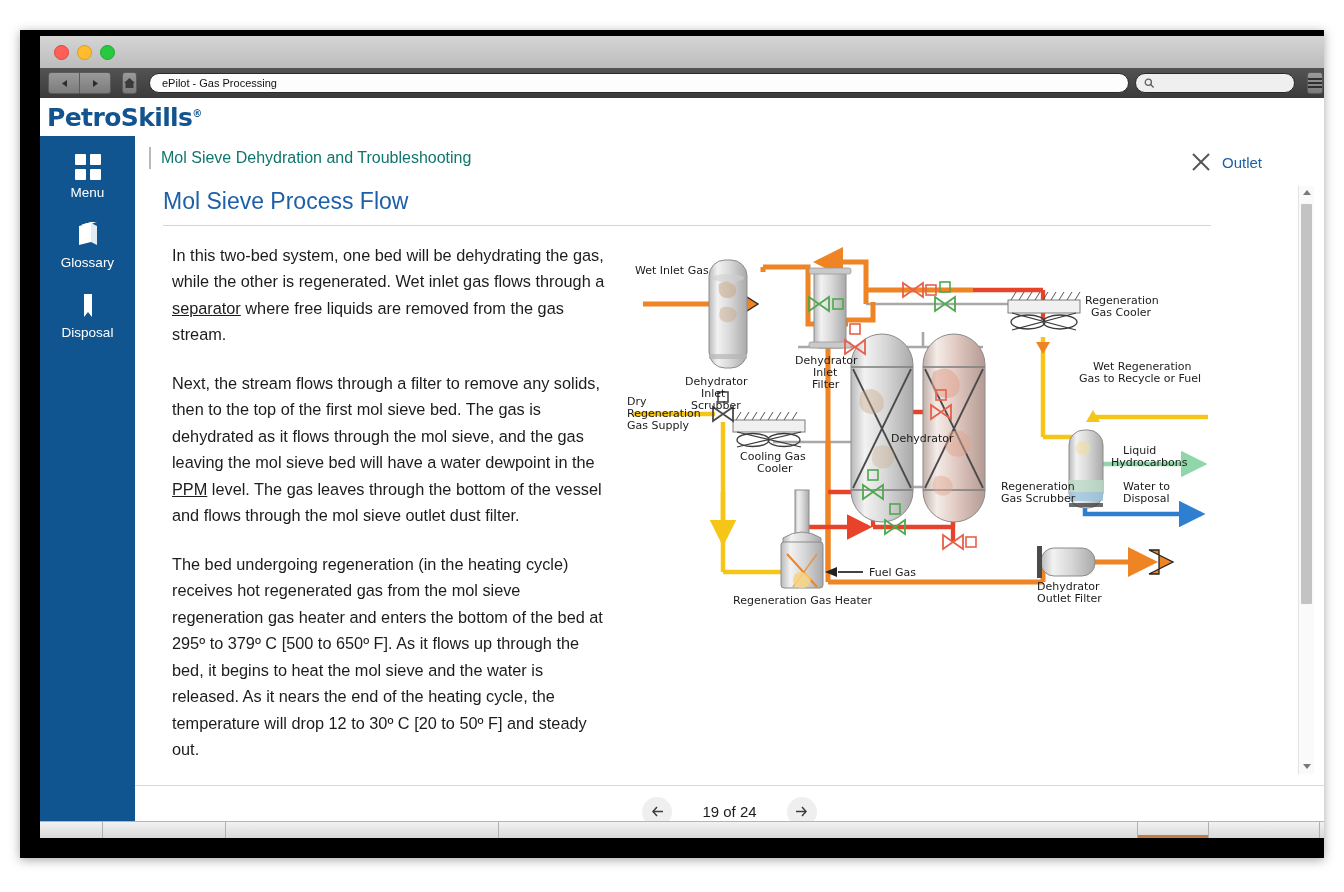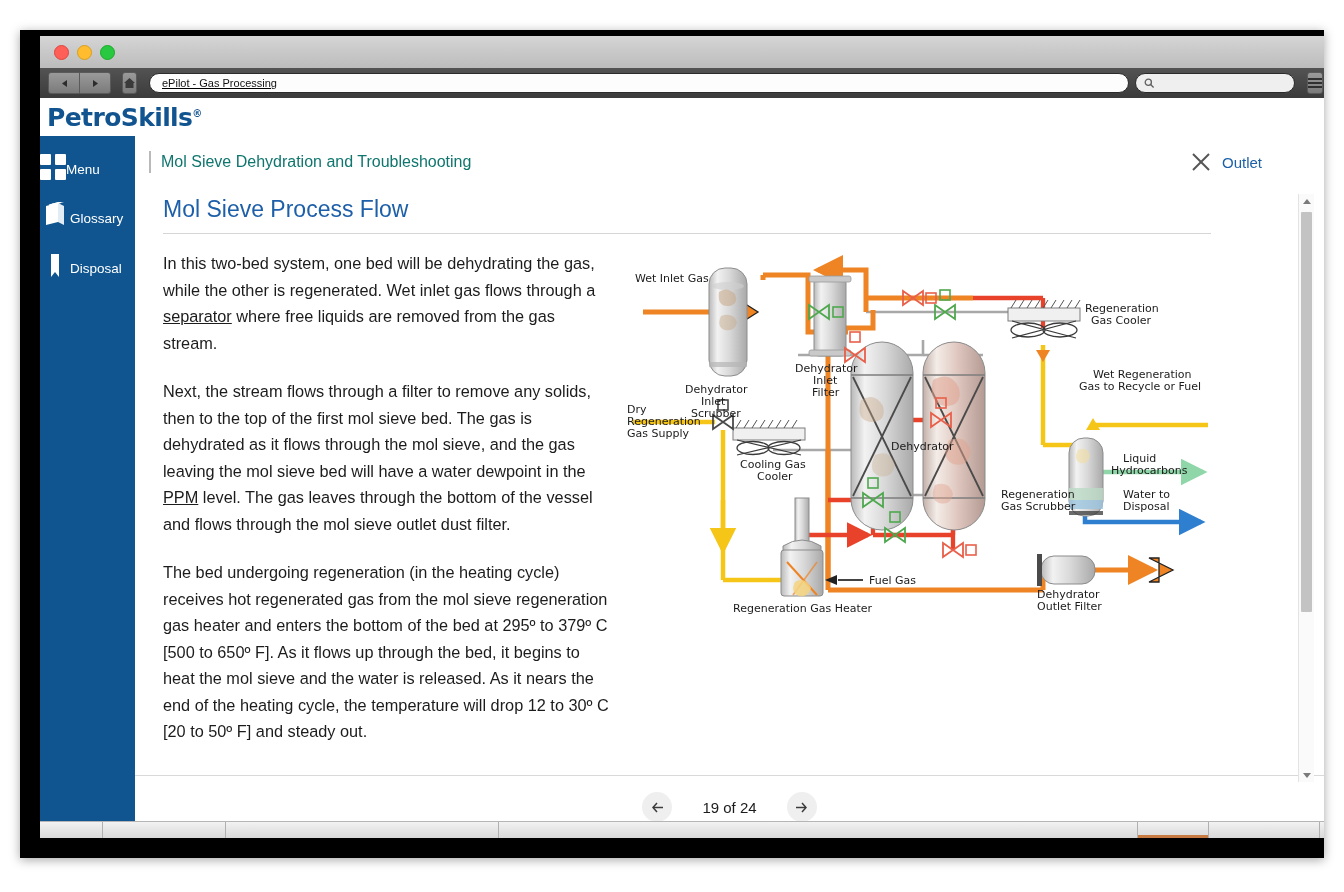--- a/index.html
+++ b/index.html
@@ -42,21 +42,21 @@
   .navbtn:first-child{border-radius:3px 0 0 3px;}
   .navbtn:nth-child(2){border-radius:0 3px 3px 0;border-left:none;}
   .homebtn{
     width:32px;height:20px;margin-left:5px;border-radius:3px;
     background:linear-gradient(#9a9a9a,#7b7b7b);border:1px solid #5a5a5a;
     display:flex;align-items:center;justify-content:center;
   }
   .addressbar{
     flex:0 0 980px;height:20px;background:#fdfdfd;border-radius:10px;
     border:1px solid #2b2b2b;display:flex;align-items:center;
-    padding:0 12px;box-sizing:border-box;margin-left:6px;text-decoration:underline;
+    padding:0 12px;box-sizing:border-box;margin-left:6px;
   }
   .addressbar span{font-size:11px;color:#111;}
   .searchbar{
     flex:0 0 160px;height:20px;background:#efefef;border-radius:10px;
     border:1px solid #2b2b2b;display:flex;align-items:center;
     padding:0 8px;box-sizing:border-box;gap:5px;
   }
   .menubtn{
     width:26px;height:20px;border-radius:3px;margin-left:6px;
     background:linear-gradient(#9a9a9a,#7b7b7b);border:1px solid #5a5a5a;
@@ -76,21 +76,21 @@
   }
   .brand sup{font-size:10px;vertical-align:super;}
 
   .body-area{position:relative;height:702px;display:flex;}
 
   .sidebar{
     width:95px;background:#10558f;flex:0 0 95px;
     padding-top:18px;box-sizing:border-box;
     display:flex;flex-direction:column;align-items:center;gap:22px;
   }
-  .side-item{display:flex;flex-direction:row;align-items:center;cursor:pointer;width:95px;}
+  .side-item{display:flex;flex-direction:column;align-items:center;cursor:pointer;width:95px;}
   .side-label{color:#ffffff;font-size:13.5px;margin-top:5px;}
   .grid-icon{width:26px;height:26px;display:grid;grid-template-columns:1fr 1fr;grid-template-rows:1fr 1fr;gap:4px;}
   .grid-icon i{background:#fff;display:block;border-radius:1px;}
 
   .content-col{flex:1;position:relative;background:#fff;display:flex;flex-direction:column;}
 
   .topbar{height:52px;position:relative;display:flex;align-items:center;}
   .crumb-rule{width:2px;height:22px;background:#b9b9b9;margin:0 10px 0 14px;}
   .crumb{font-size:16px;color:#0f766e;}
   .close-wrap{position:absolute;right:62px;top:14px;display:flex;align-items:center;gap:9px;cursor:pointer;}
@@ -99,21 +99,21 @@
 
   .scroll-region{position:relative;flex:1;display:flex;}
   .article{flex:1;padding:0 13px 0 28px;box-sizing:border-box;position:relative;}
   .h1{
     font-size:23px;color:#1d5fa8;font-weight:normal;margin:8px 0 0 0;padding-bottom:10px;
     border-bottom:1px solid #d6d6d6;width:1048px;
   }
   .split{display:flex;margin-top:16px;}
   .textcol{width:450px;flex:0 0 450px;}
   .textcol p{
-    margin:0 0 22px 0;font-size:16.3px;line-height:26.5px;color:#1c1c1c;
+    margin:0 0 22px 9px;font-size:16.3px;line-height:26.5px;color:#1c1c1c;
   }
   a.lnk{color:#1c1c1c;text-decoration:underline;}
   a.lnk.blue{color:#1d5fa8;}
   .figcol{flex:1;position:relative;padding-left:10px;}
 
   .closing-line{
     position:absolute;left:28px;bottom:0;width:1052px;
     font-size:16.3px;color:#1c1c1c;padding-bottom:8px;
     border-bottom:1px solid #d0d0d0;
   }

